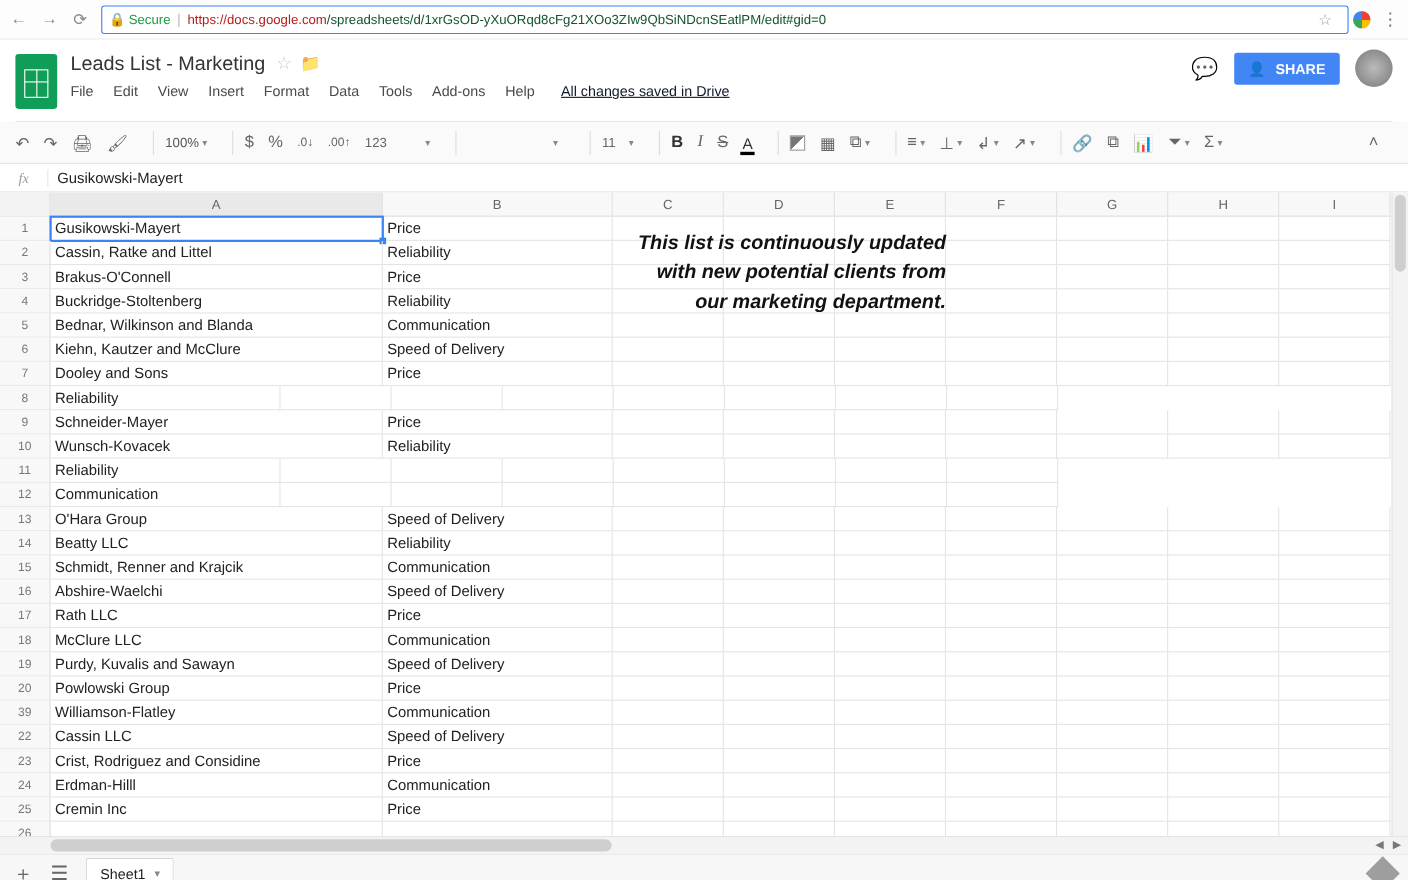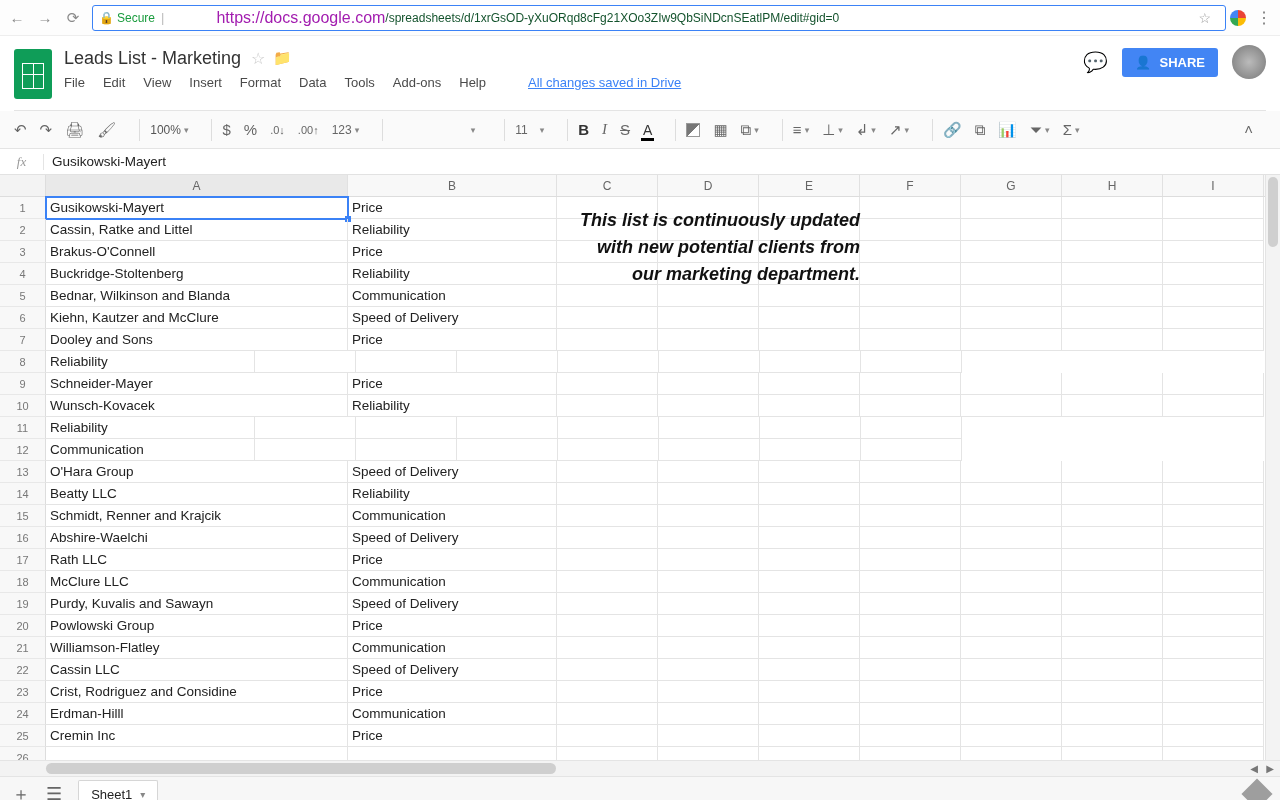--- a/index.html
+++ b/index.html
@@ -4,53 +4,53 @@
 <style>
   *{box-sizing:border-box;margin:0;padding:0;}
   body{font-family:Arial,Helvetica,sans-serif;font-size:13px;color:#222;background:#fff;overflow:hidden;width:1280px;height:800px;}
   
   .browser-bar{height:36px;display:flex;align-items:center;padding:0 8px;background:#fdfdfd;border-bottom:1px solid #eee;}
   .nav-ico{width:18px;text-align:center;color:#8a8a8a;font-size:15px;margin-right:10px;cursor:pointer;}
   .url-wrap{flex:1;display:flex;align-items:center;border:1px solid #3b82f6;border-radius:3px;height:26px;padding:0 6px;background:#fff;}
   .lock{color:#1a9c3e;font-size:12px;margin-right:3px;}
   .secure{color:#1a9c3e;font-size:12px;}
   .pipe{color:#bbb;margin:0 6px;}
-  .url-host{color:#a21caf;font-size:16px;margin-left:46px;}
+  .url-host{color:#b91c1c;font-size:12px;}
   .url-rest{color:#14532d;font-size:12px;}
   .star{color:#9a9a9a;margin:0 8px;font-size:14px;}
   .ext{width:16px;height:16px;border-radius:50%;background:conic-gradient(#ea4335 0 90deg,#fbbc05 90deg 180deg,#34a853 180deg 270deg,#4285f4 270deg 360deg);margin-left:4px;}
   .dots{color:#777;margin-left:10px;font-size:16px;}
   
   .doc-area{padding:9px 14px 0;}
   .doc-row{display:flex;align-items:flex-start;text-align:right;}
   .sheet-ico{width:38px;height:50px;background:#0f9d58;border-radius:3px;position:relative;margin-right:12px;margin-top:4px;}
   .sheet-ico::before{content:"";position:absolute;left:8px;right:8px;top:14px;bottom:10px;border:1.5px solid #fff;}
   .sheet-ico::after{content:"";position:absolute;left:8px;right:8px;top:50%;border-top:1.5px solid #fff;}
   .sheet-ico .vline{position:absolute;left:50%;top:14px;bottom:10px;border-left:1.5px solid #fff;}
   .title-block{flex:1;}
   .title-row{display:flex;align-items:center;height:26px;}
   .doc-title{font-size:18px;color:#333;margin-right:10px;}
   .title-star{color:#c7c7c7;font-size:16px;margin-right:8px;}
   .folder{color:#888;font-size:15px;}
   .menu-row{margin-top:4px;display:flex;align-items:center;gap:18px;font-size:13px;color:#4a4a4a;}
   .menu-row span{cursor:pointer;}
-  .saved{color:#3b82f6;text-decoration:underline;margin-left:24px;}
+  .saved{color:#0f172a;text-decoration:underline;margin-left:6px;}
   .header-right{display:flex;align-items:center;gap:14px;}
   .cmt-ico{color:#6b6b6b;font-size:20px;}
   .share-btn{background:#4285f4;color:#fff;display:flex;align-items:center;gap:8px;padding:7px 13px;border-radius:3px;font-weight:700;font-size:13px;}
   .avatar{width:34px;height:34px;border-radius:50%;background:radial-gradient(circle,#bbb,#777);}
   .hr{height:1px;background:#e4e4e4;margin-top:11px;}
   
   .toolbar{height:38px;display:flex;align-items:center;padding:0 14px;border-bottom:1px solid #e4e4e4;background:#fafafa;color:#666;}
   .tb{margin-right:13px;font-size:15px;cursor:pointer;display:inline-flex;align-items:center;}
   .sep{width:1px;height:22px;background:#ddd;margin:0 10px;}
   .zoom{font-size:12px;color:#555;text-align:right;}
   .drp{font-size:9px;color:#888;margin-left:3px;}
   .dec{font-size:11px;}
-  .num123{font-size:12px;}
+  .num123{font-size:12px;gap:32px;}
   .fontbox{width:88px;height:22px;display:inline-flex;align-items:center;justify-content:flex-end;padding-right:6px;}
   .fsize{font-size:12px;}
   .bold{font-weight:700;color:#333;}
   .italic{font-style:italic;font-family:'Times New Roman',serif;}
   .strike{text-decoration:line-through;}
   .underA{position:relative;color:#333;font-size:14px;}
   .underA::after{content:"";position:absolute;left:-2px;right:-2px;bottom:-3px;height:3px;background:#000;}
   .fill{width:14px;height:14px;background:linear-gradient(135deg,#777 50%,#fff 50%);border:1px solid #999;}
   .collapse{margin-left:auto;}
   
@@ -446,21 +446,21 @@
         <div class="cell cB">Price</div>
         <div class="cell cOth"></div>
         <div class="cell cOth"></div>
         <div class="cell cOth"></div>
         <div class="cell cOth"></div>
         <div class="cell cOth"></div>
         <div class="cell cOth"></div>
         <div class="cell cOth"></div>
       </div>
       <div class="grow">
-        <div class="rn">21</div>
+        <div class="rn">39</div>
         <div class="cell cA">Williamson-Flatley</div>
         <div class="cell cB">Communication</div>
         <div class="cell cOth"></div>
         <div class="cell cOth"></div>
         <div class="cell cOth"></div>
         <div class="cell cOth"></div>
         <div class="cell cOth"></div>
         <div class="cell cOth"></div>
         <div class="cell cOth"></div>
       </div>

